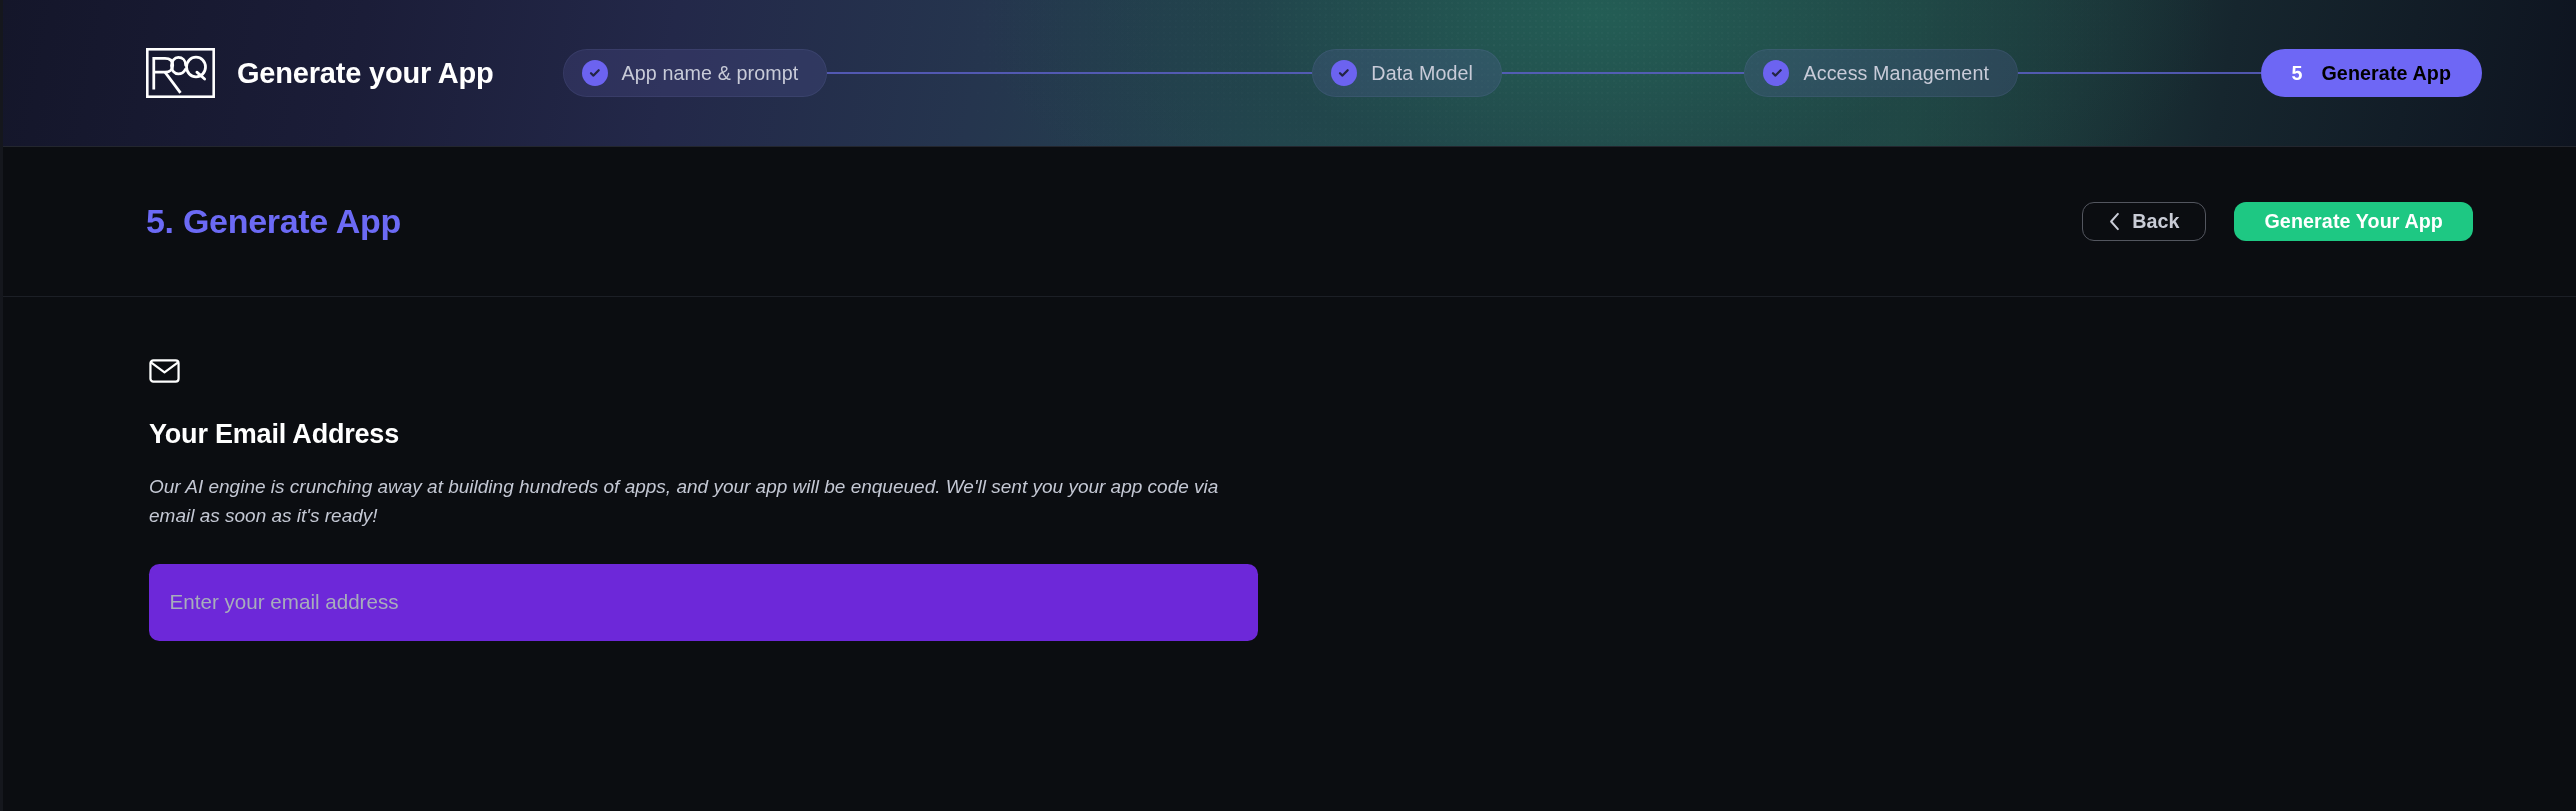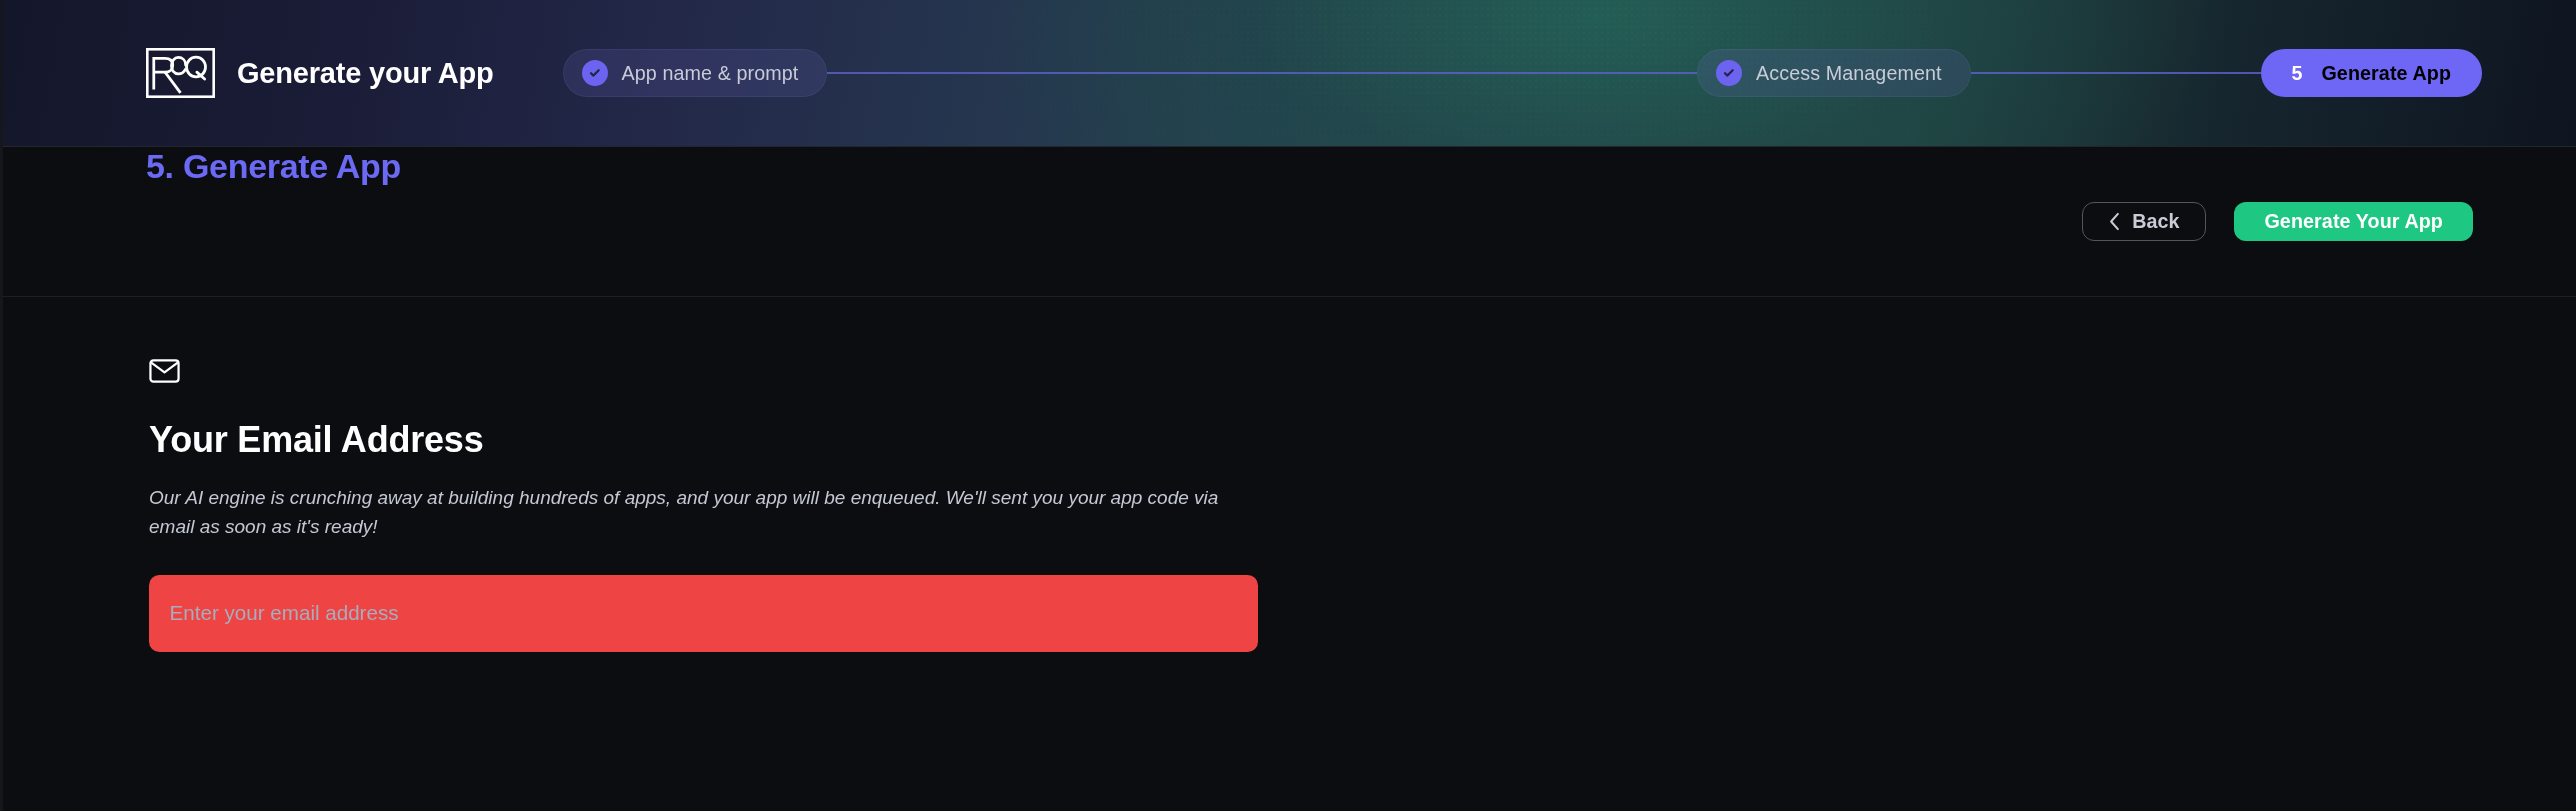--- a/index.html
+++ b/index.html
@@ -146,20 +146,21 @@
     background: #5a5fc4;
     flex: 1 1 auto;
     min-width: 26px;
     opacity: .85;
   }
 
   
   .titlebar {
     height: 150px;
     display: flex;
+    align-items: center;
     justify-content: space-between;
     padding: 0 103px 0 143px;
     border-bottom: 1.7px solid #1c1f26;
     background: #0b0d11;
   }
   .page-title {
     font-size: 34px;
     font-weight: 700;
     color: #6c6af5;
     letter-spacing: -0.3px;
@@ -199,39 +200,39 @@
     letter-spacing: 0.1px;
   }
 
   
   .main {
     padding: 62px 0 0 146px;
     background: #0b0d11;
   }
   .mail-icon { margin-bottom: 33px; }
   .section-title {
-    font-size: 36px;
+    font-size: 27px;
     font-weight: 700;
     color: #ffffff;
     letter-spacing: -0.2px;
     margin-bottom: 22px;
   }
   .section-desc {
     font-size: 19px;
     line-height: 1.55;
     color: #c4c8d4;
     max-width: 1113px;
     font-weight: 400;
     margin-bottom: 33px;
     font-style: italic;
   }
   .email-input {
     width: 1109px;
     height: 77px;
-    background: #ef4444;
+    background: #6d28d9;
     border: none;
     border-radius: 10.3px;
     padding: 0 20.6px;
     font-family: inherit;
     font-size: 20.6px;
     color: #e8eaf0;
     outline: none;
     display: block;
   }
   .email-input::placeholder { color: #a7adbb; }
@@ -266,20 +267,28 @@
           </svg>
         </span>
         <span class="step-label">App name &amp; prompt</span>
       </div>
 
       <div class="connector"></div>
 
 
       <div class="connector"></div>
 
+      <div class="step">
+        <span class="check">
+          <svg width="13.7" height="13.7" viewBox="0 0 16 16" fill="none" aria-hidden="true">
+            <path d="M3.5 8.4 L6.4 11.2 L12.5 4.9" stroke="#232545" stroke-width="2.6" stroke-linecap="round" stroke-linejoin="round"></path>
+          </svg>
+        </span>
+        <span class="step-label">Data Model</span>
+      </div>
 
       <div class="connector"></div>
 
       <div class="step">
         <span class="check">
           <svg width="13.7" height="13.7" viewBox="0 0 16 16" fill="none" aria-hidden="true">
             <path d="M3.5 8.4 L6.4 11.2 L12.5 4.9" stroke="#232545" stroke-width="2.6" stroke-linecap="round" stroke-linejoin="round"></path>
           </svg>
         </span>
         <span class="step-label">Access Management</span>

